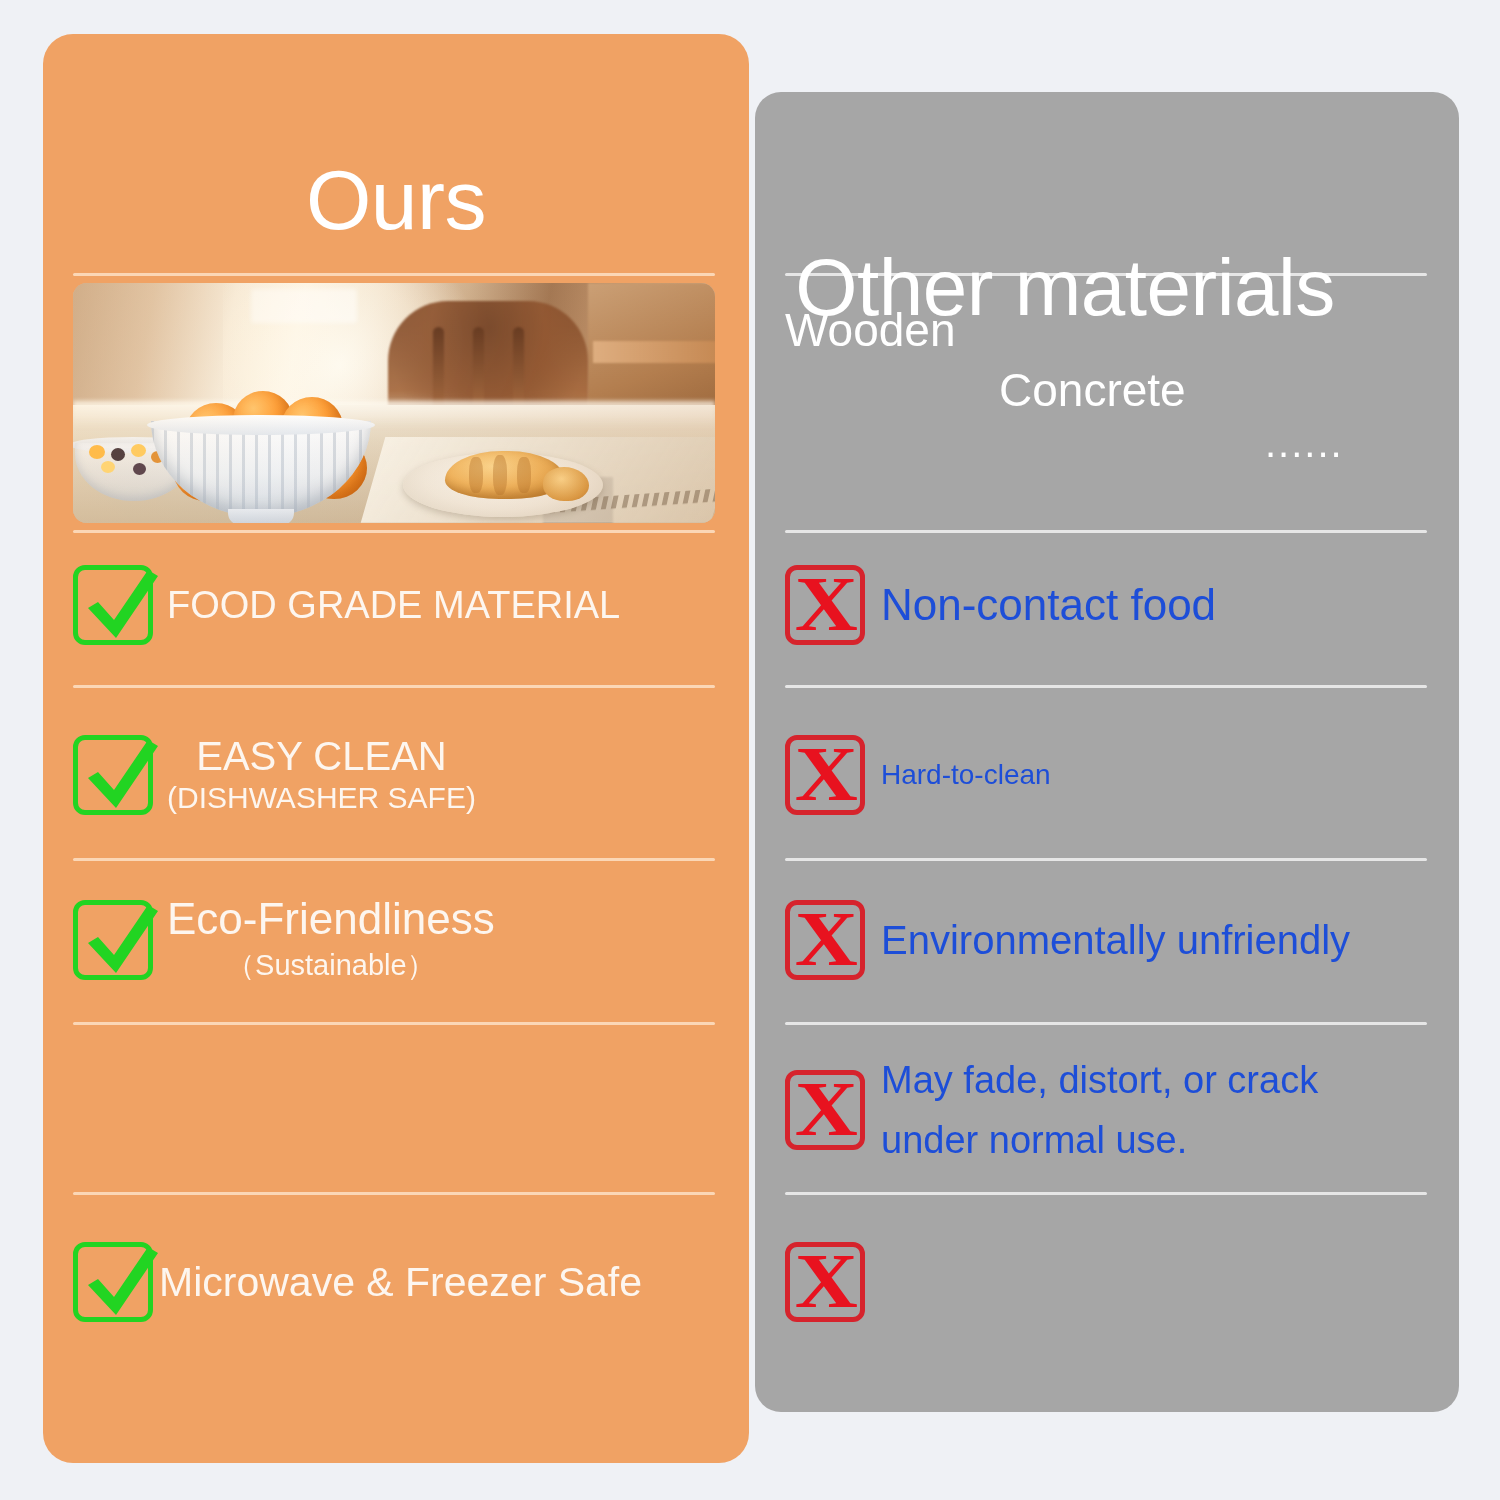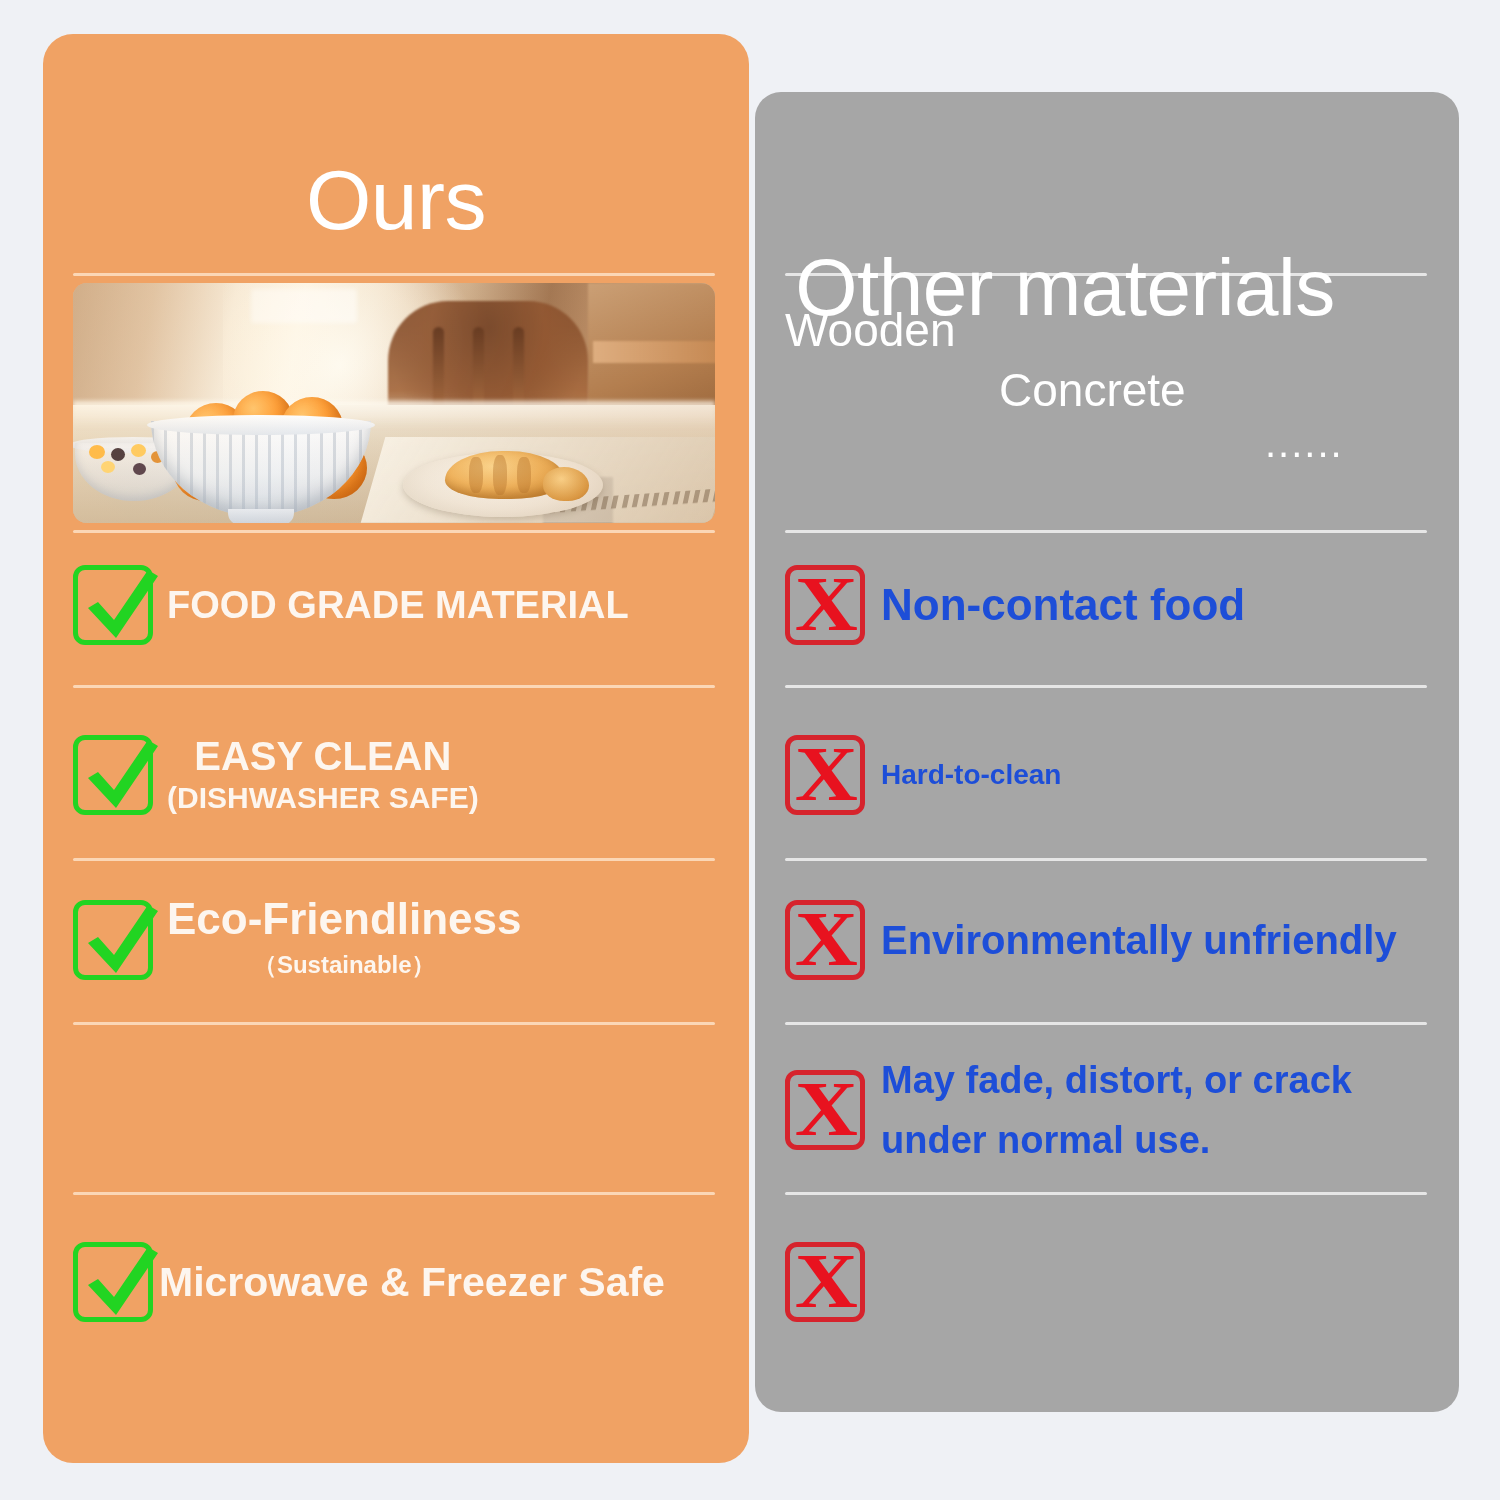--- a/index.html
+++ b/index.html
@@ -314,21 +314,21 @@
     font-size: 78px;
     line-height: 68px;
     color: #e8121f;
     letter-spacing: -2px;
     transform: scaleX(1.12) translateY(-1px);
   }
 
   
   .row-text {
     color: #fdf6ef;
-    font-weight: 700;
+    font-weight: 400;
   }
   .row.other .row-text { color: #1d4ed8; }
 
   .label-main { display: block; white-space: nowrap; }
   .label-sub  { display: block; white-space: nowrap; }
 
   
   #materials-list {
     position: absolute;
     left: 785px;
@@ -454,21 +454,21 @@
   </div>
 
   <div class="row ours" style="top:898px; height:84px; z-index:5;">
     <div class="check-box">
       <svg viewBox="0 0 96 96" aria-hidden="true">
         <path d="M16 50 L26 44 L42 62 L76 12 L86 18 L44 80 Z" fill="#22d422"></path>
       </svg>
     </div>
     <div class="row-text" style="text-align:center;">
       <span class="label-main" style="font-size:44px; line-height:50px;">Eco-Friendliness</span>
-      <span class="label-sub" style="font-size:24px; line-height:42px;">（Sustainable）</span>
+      <span class="label-sub" style="font-size:29px; line-height:42px;">（Sustainable）</span>
     </div>
   </div>
 
 
   <div class="row ours" style="top:1240px; height:84px; z-index:5;">
     <div class="check-box" style="margin-right:6px;">
       <svg viewBox="0 0 96 96" aria-hidden="true">
         <path d="M16 50 L26 44 L42 62 L76 12 L86 18 L44 80 Z" fill="#22d422"></path>
       </svg>
     </div>

